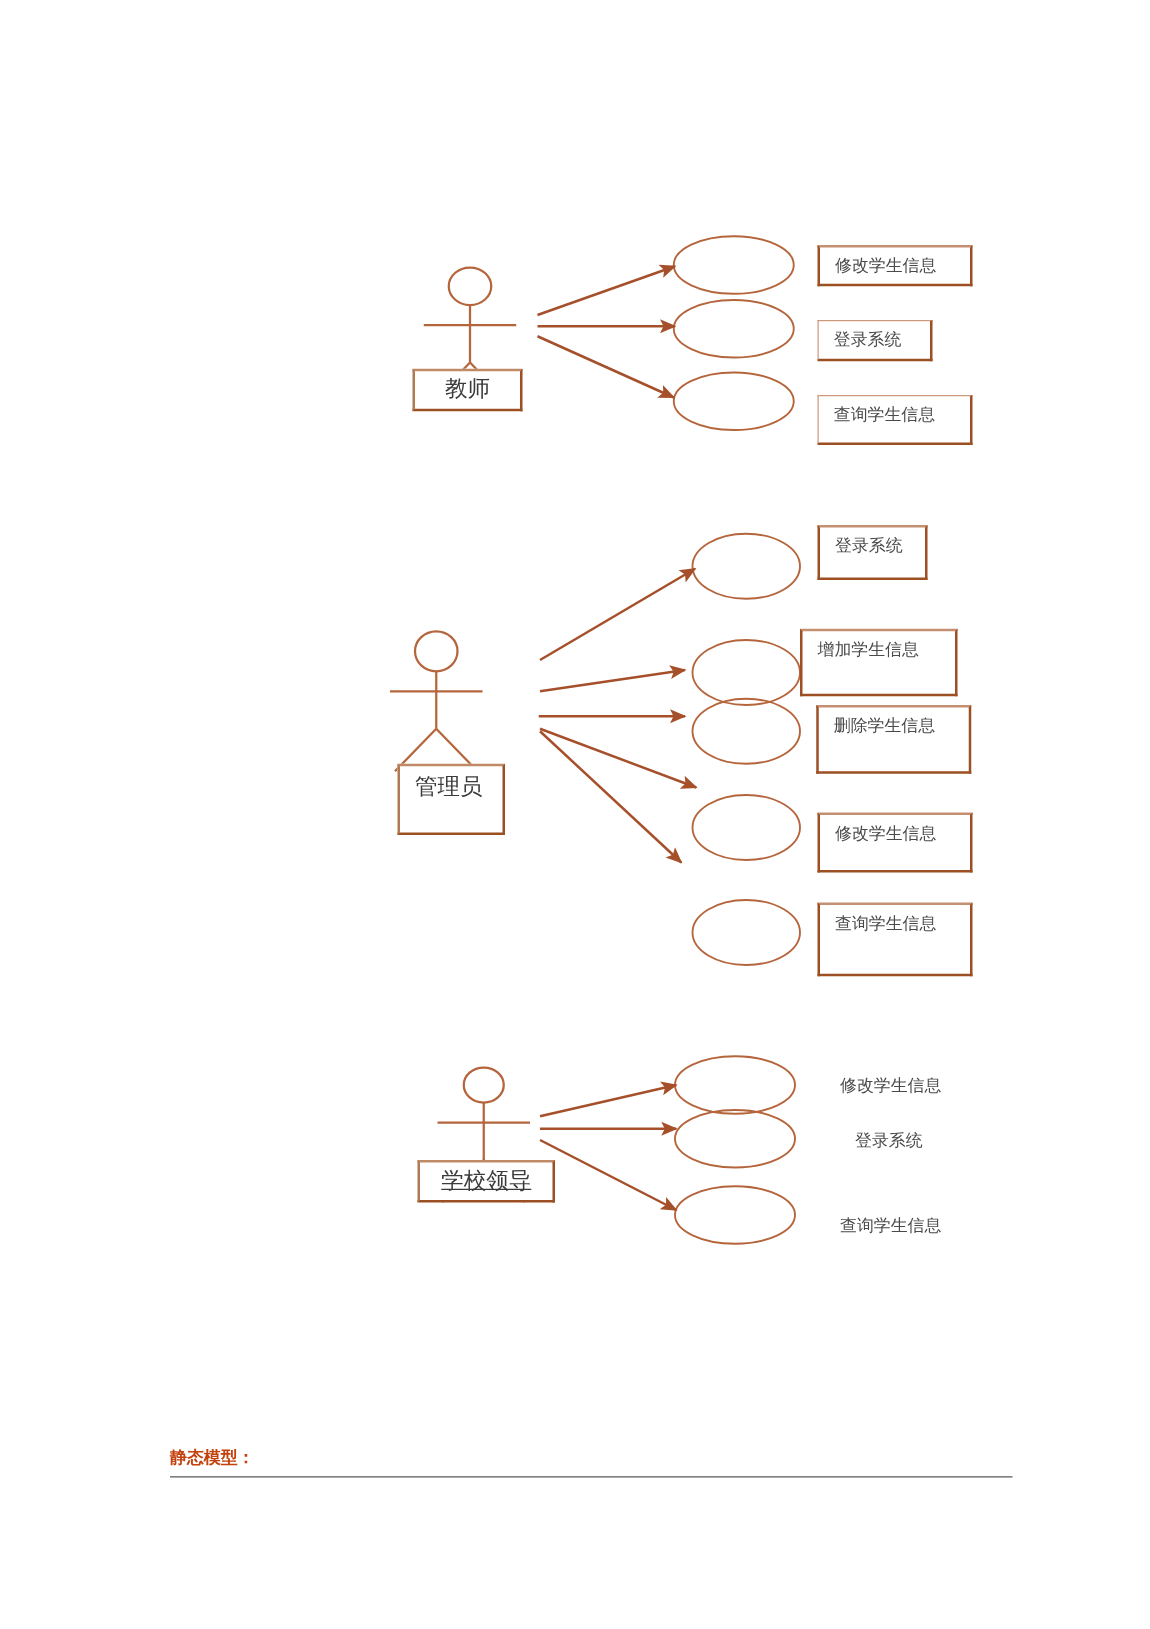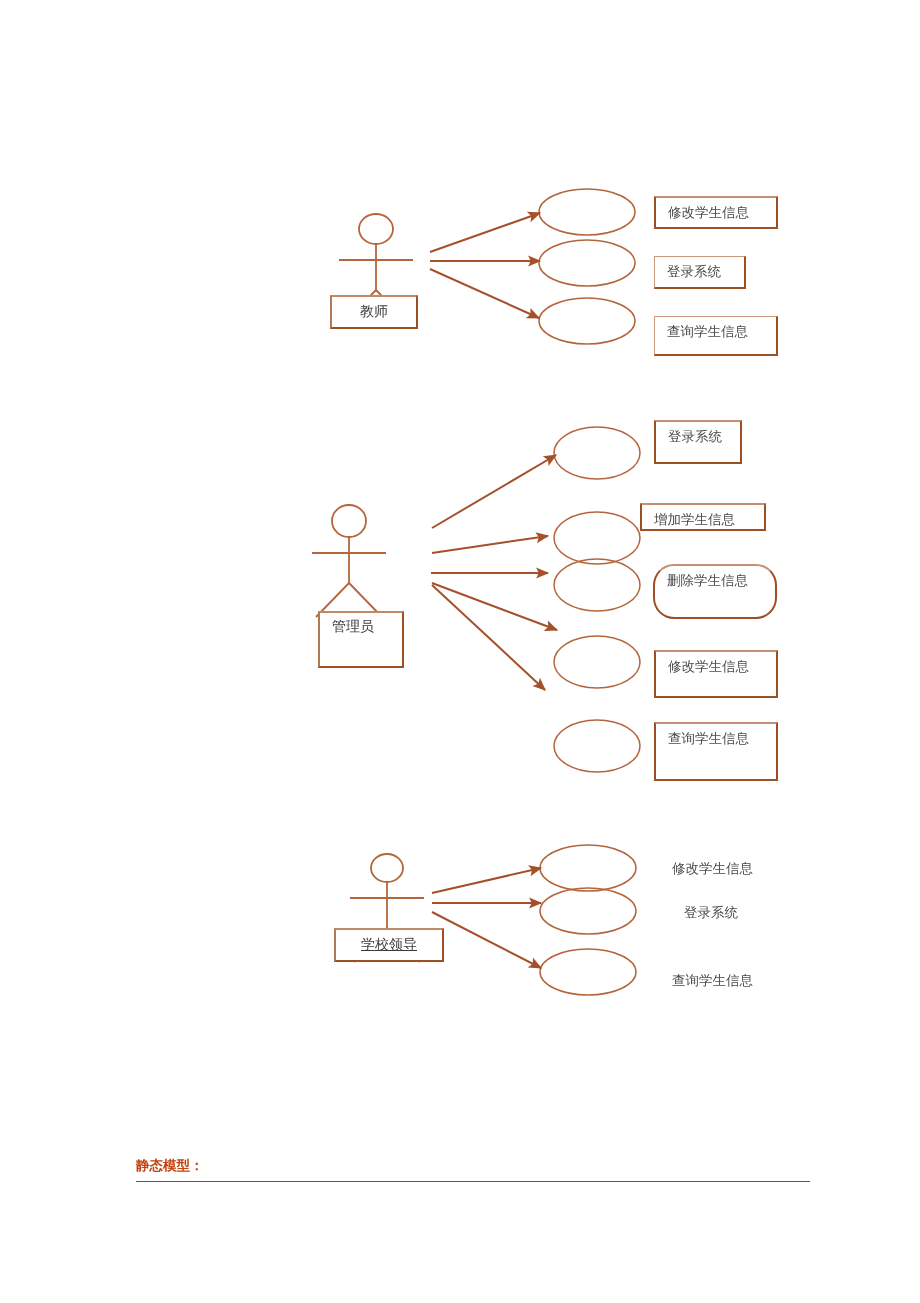--- a/index.html
+++ b/index.html
@@ -37,21 +37,21 @@
   .actor-box {
     position: absolute;
     box-sizing: border-box;
     background: #ffffff;
     border: 2px solid #9c4f22;
     border-top-color: #c08a66;
     border-left-color: #b07a55;
     display: flex;
     font-family: "Liberation Serif", "DejaVu Serif", serif;
     color: #3b3b3b;
-    font-size: 14px;
+    font-size: 18px;
     line-height: 1.2;
   }
   .actor-box.center {
     align-items: center;
     justify-content: center;
   }
   .actor-box.topleft {
     align-items: flex-start;
     justify-content: flex-start;
     padding: 6px 0 0 12px;
@@ -172,24 +172,24 @@
     </div>
   </div>
 
   <div class="diagram">
     <div class="actor-box topleft" style="left: 318px; top: 611px; width: 86px; height: 57px;">
       <span>管理员</span>
     </div>
     <div class="uc-box" style="left: 654px; top: 420px; width: 88px; height: 44px;">
       <span>登录系统</span>
     </div>
-    <div class="uc-box" style="left: 640px; top: 503px; width: 126px; height: 28px;">
+    <div class="uc-box" style="left: 640px; top: 503px; width: 126px; height: 54px;">
       <span>增加学生信息</span>
     </div>
-    <div class="uc-box" style="left: 653px; top: 564px; width: 124px; height: 55px; border-radius: 21px;">
+    <div class="uc-box" style="left: 653px; top: 564px; width: 124px; height: 55px;">
       <span>删除学生信息</span>
     </div>
     <div class="uc-box" style="left: 654px; top: 650px; width: 124px; height: 48px;">
       <span>修改学生信息</span>
     </div>
     <div class="uc-box" style="left: 654px; top: 722px; width: 124px; height: 59px;">
       <span>查询学生信息</span>
     </div>
   </div>
 

